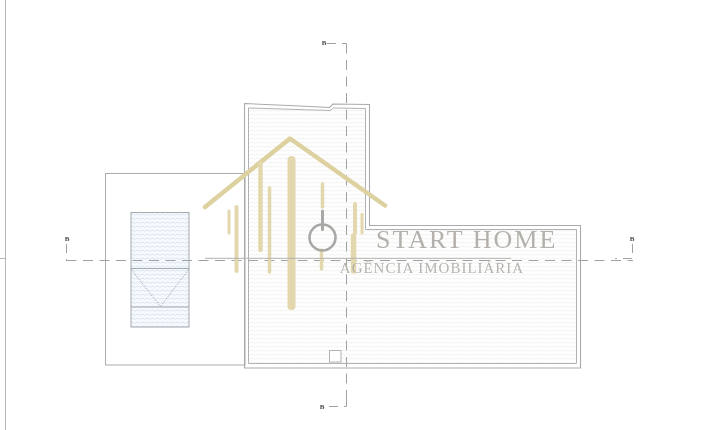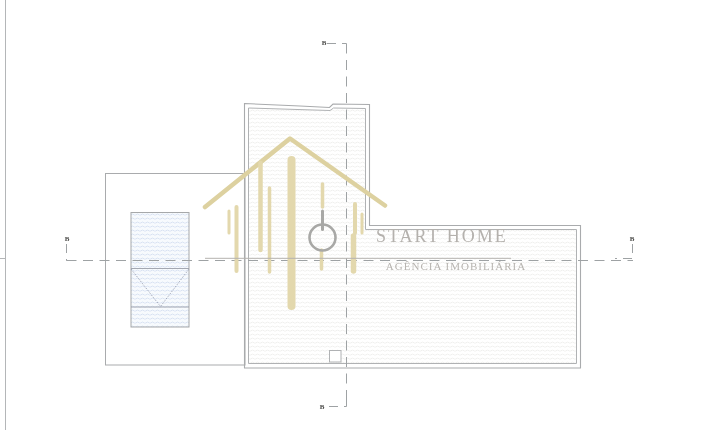--- a/index.html
+++ b/index.html
@@ -18,33 +18,33 @@
     font-size:7px;
     font-weight:700;
     color:#4a4a48;
     line-height:1;
     user-select:none;
   }
   .wm-title{
     position:absolute;
     left:376px;top:227px;
     font-family:"Liberation Serif",serif;
-    font-size:18px;
+    font-size:26px;
     letter-spacing:2px;
     color:#b4b1ad;
     line-height:1;
     white-space:nowrap;
     user-select:none;
   }
   .wm-subtitle{
     position:absolute;
-    left:456px;top:261px;
+    left:432px;top:261px;
     transform:translateX(-50%);
     font-family:"Liberation Serif",serif;
-    font-size:11px;
+    font-size:15px;
     letter-spacing:1px;
     color:#b7b4b0;
     line-height:1;
     white-space:nowrap;
     user-select:none;
   }
 </style>
 </head>
 <body>
 

